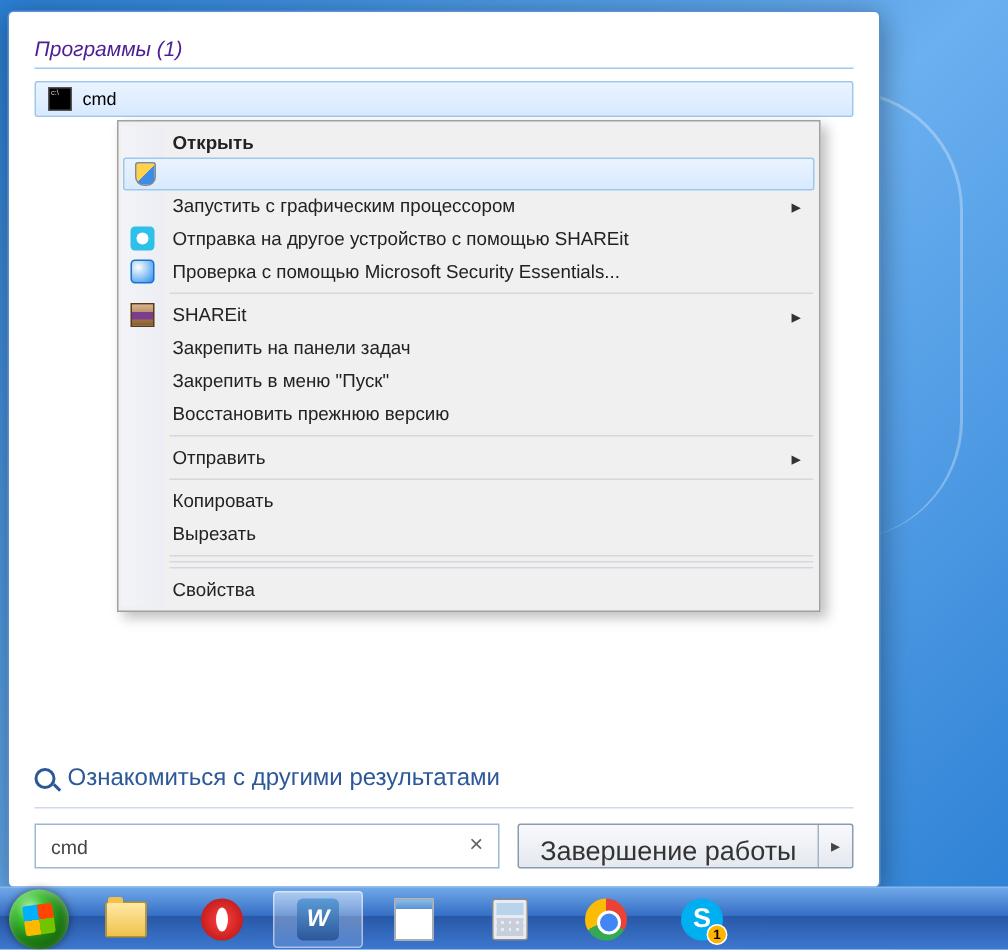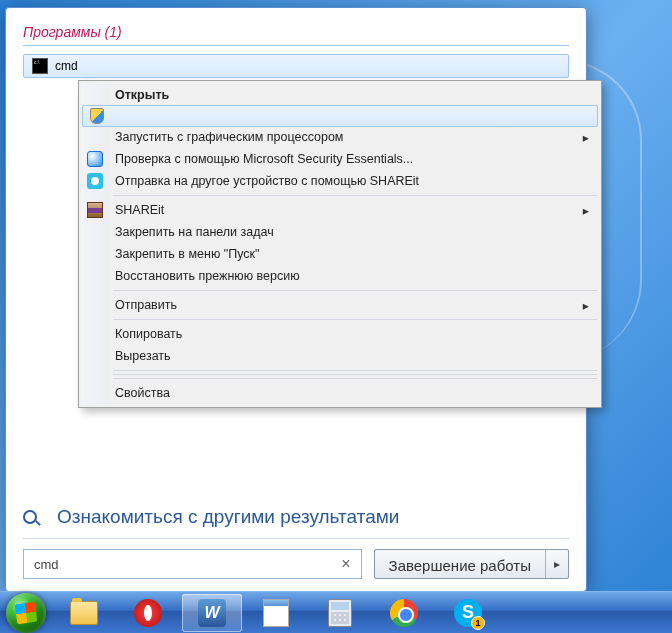--- a/index.html
+++ b/index.html
@@ -28,21 +28,21 @@
       background: #fff;
       border: 1px solid #5a8fd6;
       border-radius: 4px;
       box-shadow: 0 4px 20px rgba(0,0,0,0.4);
       padding: 14px 17px 12px 17px;
       display: flex;
       flex-direction: column;
     }
 
     .programs-header {
-      color: #be185d;
+      color: #4c1d95;
       font-size: 14px;
       font-style: italic;
       padding: 2px 0 3px 0;
     }
     .programs-line { border: none; border-top: 1px solid #a0c8f0; margin: 2px 0 8px 0; }
 
     .result-item {
       display: flex; align-items: center; gap: 7px;
       padding: 3px 8px;
       background: linear-gradient(#eaf3ff, #d8eaff);
@@ -53,22 +53,22 @@
     .cmd-icon {
       width: 16px; height: 16px;
       background: #000; border: 1px solid #555;
       position: relative;
     }
     .cmd-icon::after { content:"c:\\"; color:#ddd; font-size:5px; position:absolute; left:1px; top:0; }
 
     .spacer { flex: 1; }
 
     .other-results {
-      display: flex; align-items: center; gap: 20px;
-      color: #2c5898; font-size: 19px;
+      display: flex; align-items: center; gap: 8px;
+      color: #2c5898; font-size: 16px;
       padding: 6px 0;
       cursor: pointer;
     }
     .lens-icon {
       width: 14px; height: 14px; border: 2px solid #2c5898;
       border-radius: 50%; position: relative;
     }
     .lens-icon::after { content:""; position:absolute; width:6px; height:2px; background:#2c5898; transform:rotate(45deg); left:10px; top:10px; }
 
     .bottom-line { border: none; border-top: 1px solid #cfd8e6; margin: 4px 0 10px 0; }
@@ -87,28 +87,28 @@
       font-family: inherit; font-size: 13px; color:#444;
     }
     .clear-x { color:#666; font-size:16px; cursor:pointer; padding:0 4px; }
 
     .shutdown-btn {
       display:flex; height:30px;
       border:1px solid #8a9bb0;
       background: linear-gradient(#f8f9fb, #e4e9f0);
       border-radius: 2px;
     }
-    .shutdown-main { padding: 7px 14px; font-size:15px; color:#333; cursor:pointer; }
+    .shutdown-main { padding: 7px 14px; font-size:18px; color:#333; cursor:pointer; }
     .shutdown-arrow { border-left:1px solid #a7b3c4; padding:7px 8px; cursor:pointer; color:#444; }
 
     
     .context-menu {
       position: absolute;
       left: 78px; top: 80px;
-      width: 524px;
+      width: 469px;
       background: #f0f0f0;
       border: 1px solid #a0a0a0;
       box-shadow: 4px 4px 8px rgba(0,0,0,0.25);
       padding: 3px 2px;
     }
     .cm-iconcol {
       position:absolute; left:2px; top:3px; bottom:3px; width:28px;
       background: linear-gradient(90deg, #f2f4f8, #eceef4);
     }
     .cm-items { position:relative; }
@@ -238,29 +238,29 @@
       <span class="cm-icon">
           <span class="shield"></span>
         </span>
     </div>
     <div class="cm-item">
       <span>Запустить с графическим процессором</span>
       <span class="cm-submenu-arrow">▸</span>
     </div>
     <div class="cm-item">
       <span class="cm-icon">
+          <span class="shareit-icon"></span>
+        </span>
+      <span>Отправка на другое устройство с помощью SHAREit</span>
+    </div>
+    <div class="cm-item">
+      <span class="cm-icon">
           <span class="mse-icon"></span>
         </span>
       <span>Проверка с помощью Microsoft Security Essentials...</span>
-    </div>
-    <div class="cm-item">
-      <span class="cm-icon">
-          <span class="shareit-icon"></span>
-        </span>
-      <span>Отправка на другое устройство с помощью SHAREit</span>
     </div>
     <div class="cm-sep"></div>
     <div class="cm-item">
       <span class="cm-icon">
           <span class="winrar-icon"></span>
         </span>
       <span>SHAREit</span>
       <span class="cm-submenu-arrow">▸</span>
     </div>
     <div class="cm-item">

